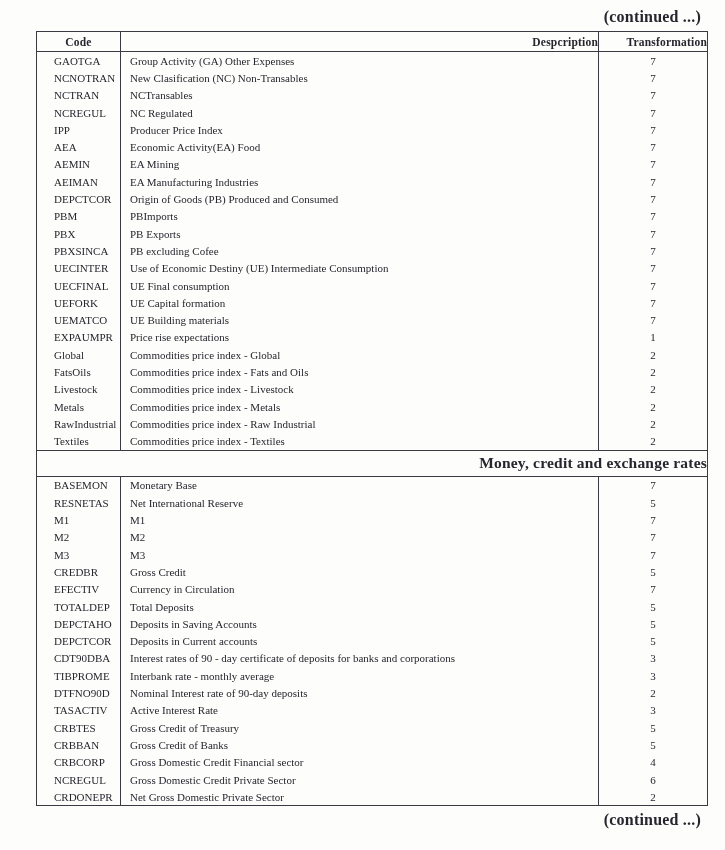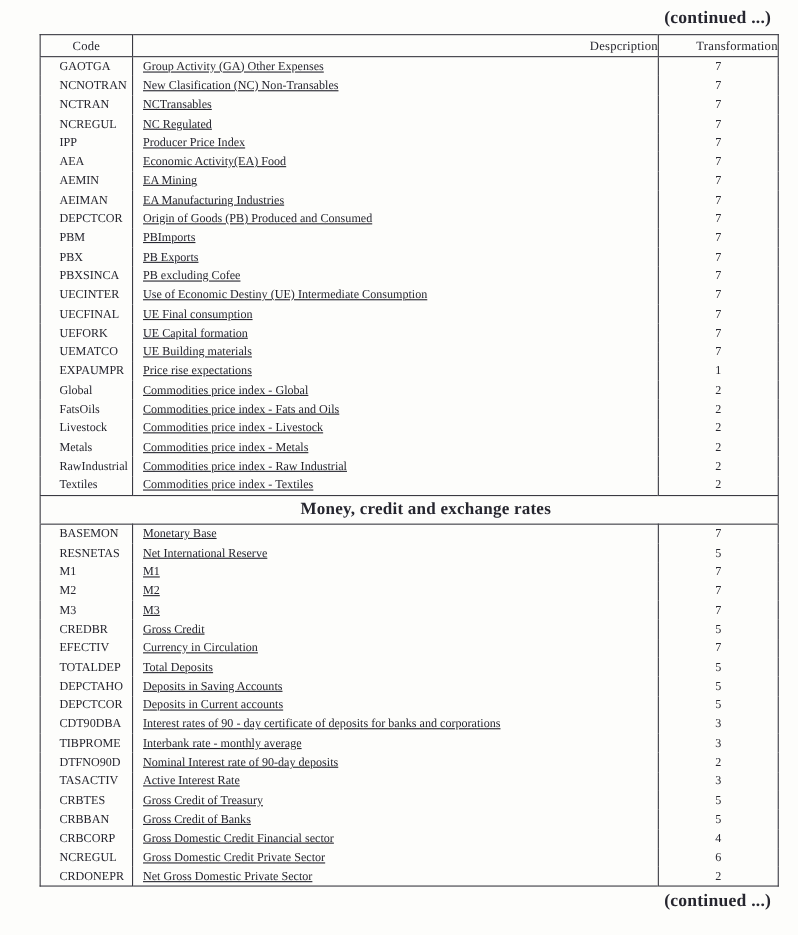--- a/index.html
+++ b/index.html
@@ -30,44 +30,44 @@
   table.vars{
     border-collapse:collapse;
     table-layout:fixed;
     width:671px;
     border:1.5px solid var(--line);
   }
   col.c-code{width:84px;}
   col.c-desc{width:478px;}
   col.c-transf{width:109px;}
   th{
-    font-weight:normal;
+    font-weight:bold;
     font-size:11.5px;
     height:19px;
     text-align:center;
     border-bottom:1.5px solid var(--line);
     padding:0;
     letter-spacing:.2px;
   }
   th.h-desc, th.h-transf{border-left:1.3px solid var(--line);text-align:right;}
   td{
     font-size:11px;
     height:17.3px;
     padding:0;
     vertical-align:middle;
     white-space:nowrap;
     overflow:hidden;
   }
   td.code{padding-left:17px;}
-  td.desc{padding-left:9px;border-left:1.3px solid var(--line);text-decoration:underline;}
+  td.desc{padding-left:9px;border-left:1.3px solid var(--line);}
   td.transf{text-align:center;border-left:1.3px solid var(--line);}
   td.section{
     font-weight:bold;
     font-size:15.5px;
-    text-align:center;
+    text-align:right;
     height:25px;
     border-top:1.4px solid var(--line);
     border-bottom:1.4px solid var(--line);
     letter-spacing:.2px;
     padding-left:30px;
   }
 </style>
 </head>
 <body>
 

